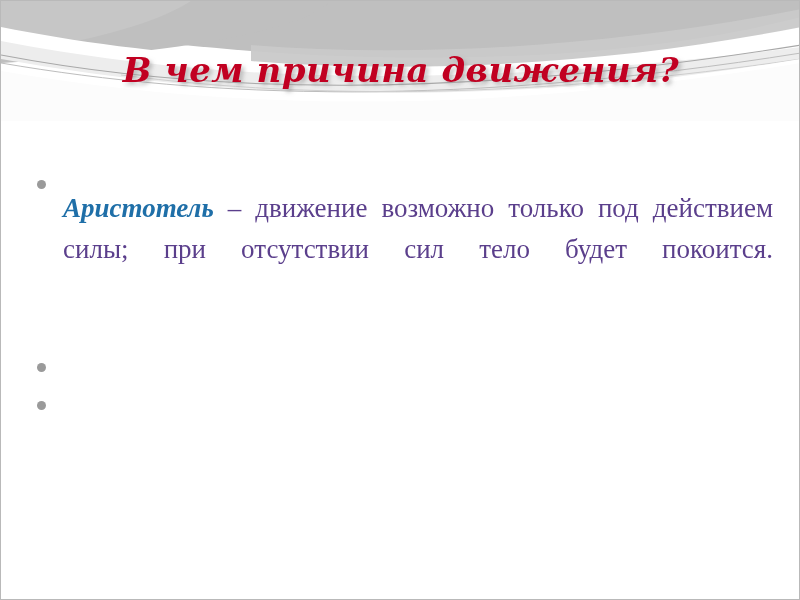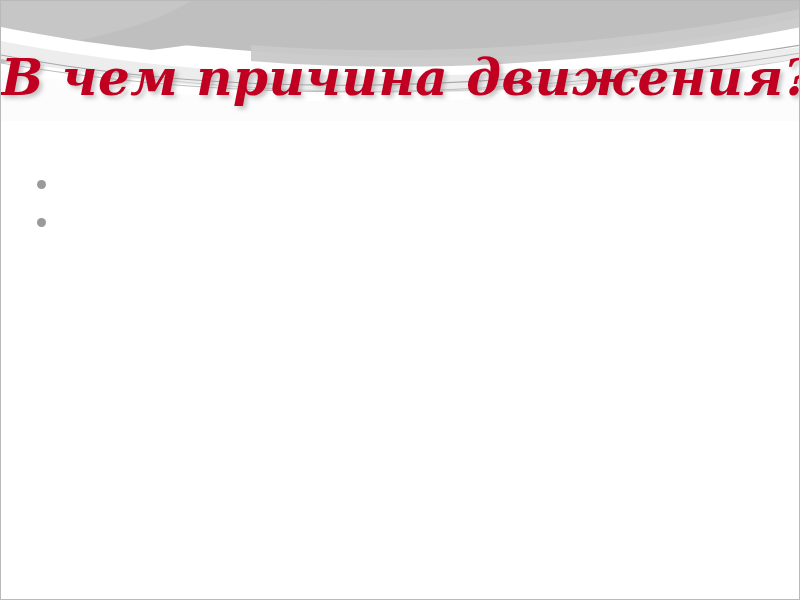--- a/index.html
+++ b/index.html
@@ -36,21 +36,21 @@
   
   #title {
     position: absolute;
     left: 0;
     top: 52px;
     width: 800px;
     text-align: center;
     font-family: "DejaVu Serif", "Liberation Serif", serif;
     font-style: italic;
     font-weight: bold;
-    font-size: 50px;
+    font-size: 34px;
     line-height: 1.0;
     letter-spacing: 0.5px;
     color: #C10021;
     text-shadow: 3px 3px 4px rgba(150,150,150,0.55);
     white-space: nowrap;
   }
 
   
   #body {
     position: absolute;
@@ -128,20 +128,26 @@
 
       <path d="M0,66 C220,104 470,112 800,58 L800,120 L0,120 Z" fill="#ffffff"></path>
       <path d="M0,70 C220,108 470,116 800,62 L800,120 L0,120 Z" fill="#FCFCFC"></path>
     </svg>
   </div>
 
   <div id="title">В чем причина движения?</div>
 
   <div id="body">
 
+    <div class="bullet-row">
+      <span class="bullet-marker">
+        <span class="bullet-dot"></span>
+      </span>
+      <p class="bullet-text"><span class="person-name">Аристотель</span><span class="dash"> </span><span class="dash">–</span><span class="dash"> </span><span>движение возможно только под действием силы; при отсутствии сил тело будет покоится.</span></p>
+    </div>
 
     <div class="bullet-row">
       <span class="bullet-marker">
         <span class="bullet-dot"></span>
       </span>
     </div>
 
     <div class="bullet-row">
       <span class="bullet-marker">
         <span class="bullet-dot"></span>

